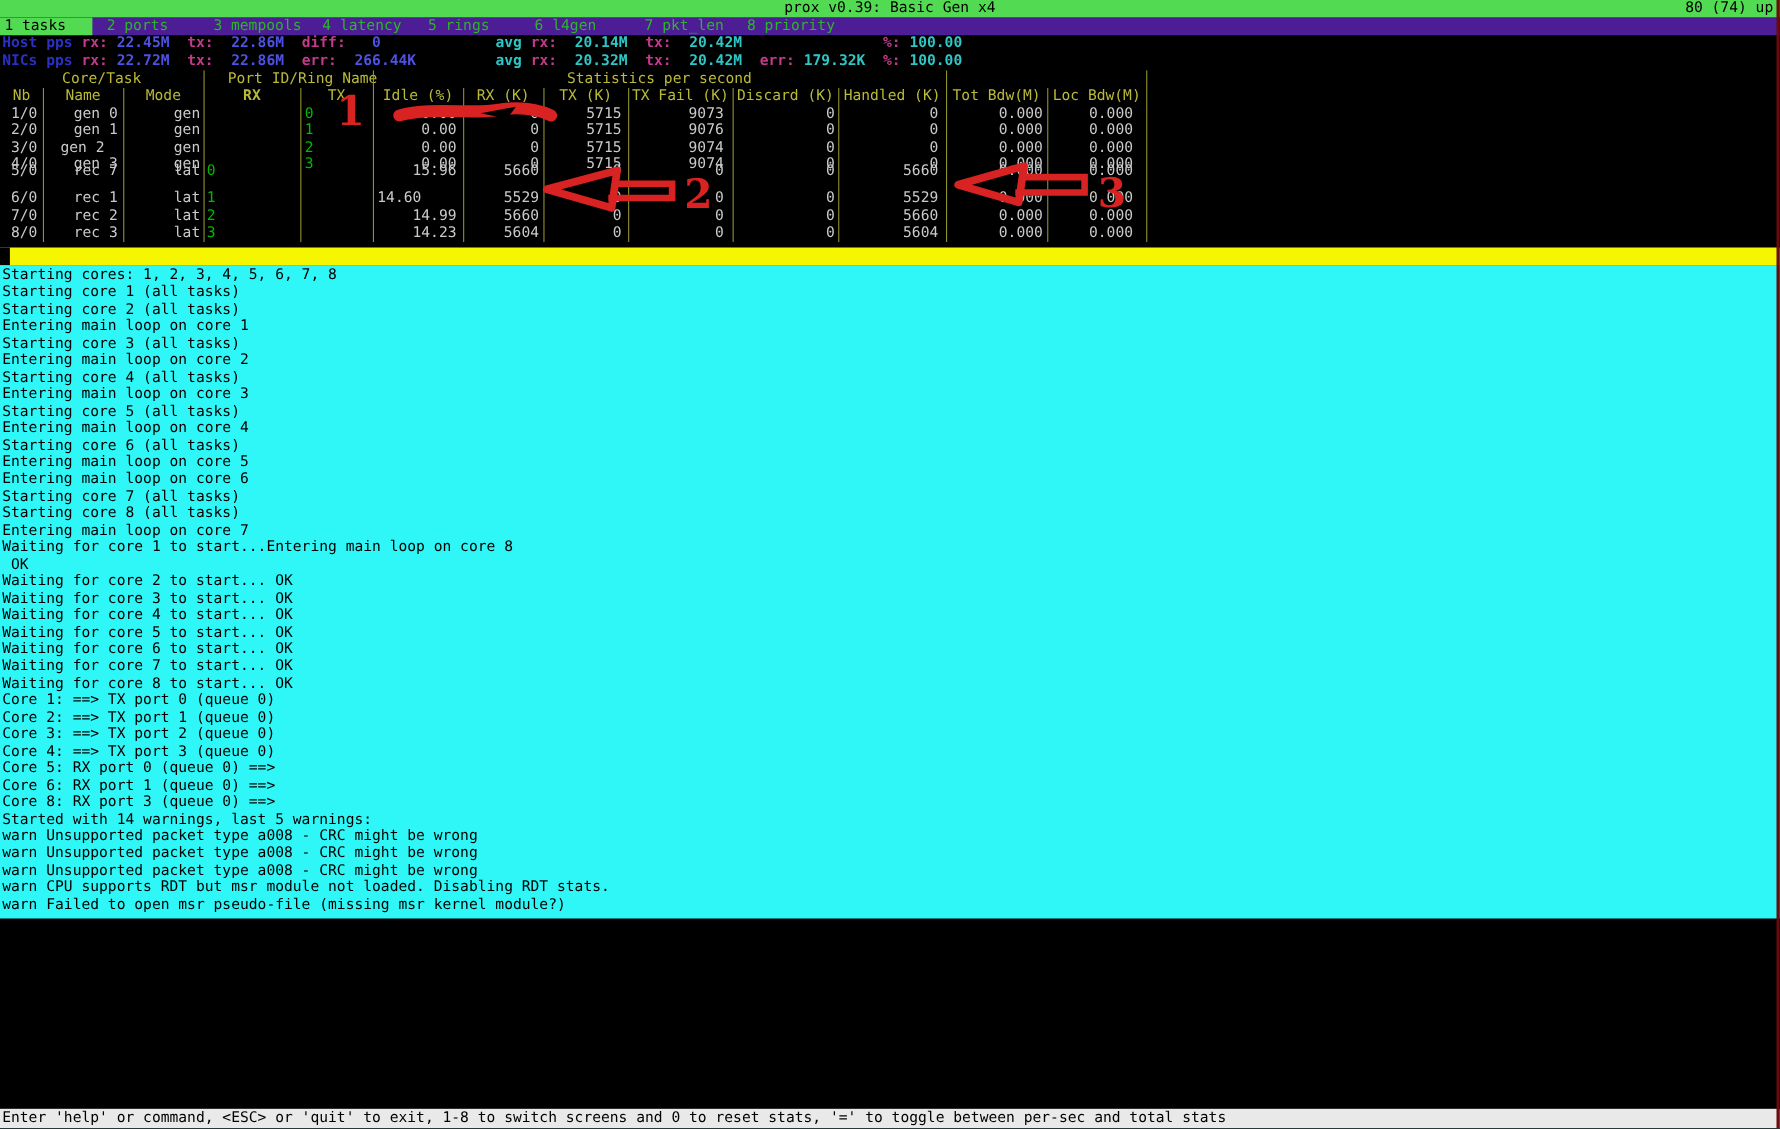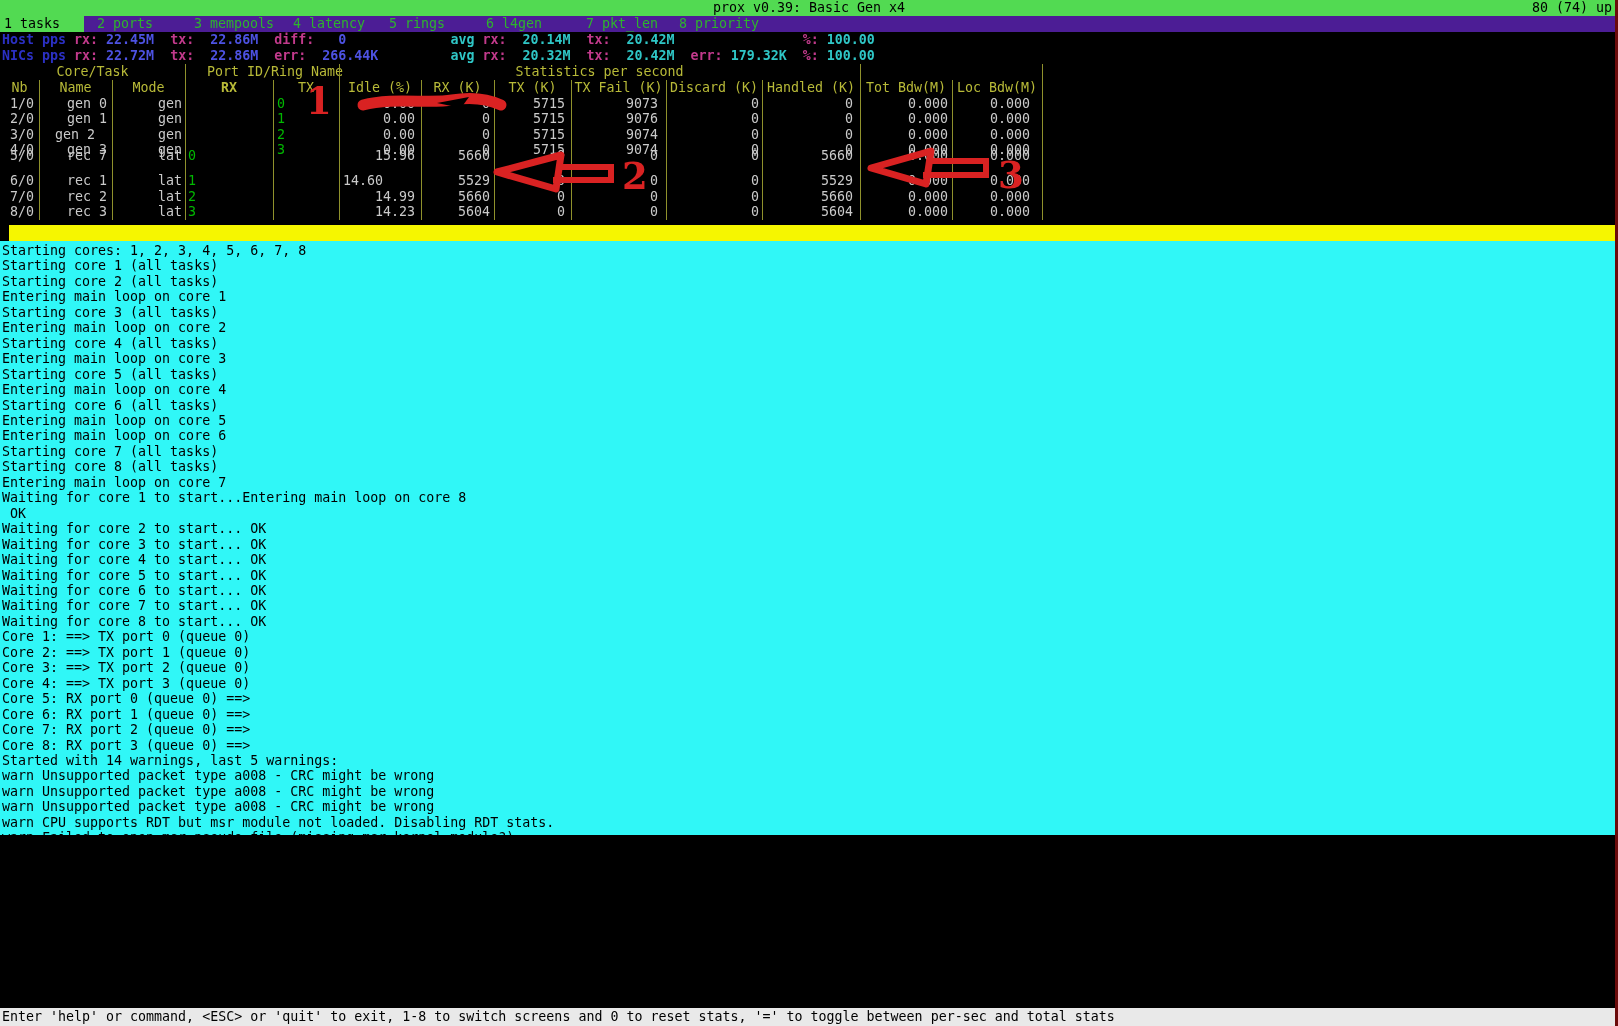--- a/index.html
+++ b/index.html
@@ -241,21 +241,20 @@
         <div class="logline">Waiting for core 5 to start... OK</div>
         <div class="logline">Waiting for core 6 to start... OK</div>
         <div class="logline">Waiting for core 7 to start... OK</div>
         <div class="logline">Waiting for core 8 to start... OK</div>
         <div class="logline">Core 1: ==&gt; TX port 0 (queue 0)</div>
         <div class="logline">Core 2: ==&gt; TX port 1 (queue 0)</div>
         <div class="logline">Core 3: ==&gt; TX port 2 (queue 0)</div>
         <div class="logline">Core 4: ==&gt; TX port 3 (queue 0)</div>
         <div class="logline">Core 5: RX port 0 (queue 0) ==&gt;</div>
         <div class="logline">Core 6: RX port 1 (queue 0) ==&gt;</div>
-        <div class="logline">Core 7: RX port 2 (queue 0) ==&gt;</div>
         <div class="logline">Core 8: RX port 3 (queue 0) ==&gt;</div>
         <div class="logline">Started with 14 warnings, last 5 warnings:</div>
         <div class="logline">warn Unsupported packet type a008 - CRC might be wrong</div>
         <div class="logline">warn Unsupported packet type a008 - CRC might be wrong</div>
         <div class="logline">warn Unsupported packet type a008 - CRC might be wrong</div>
         <div class="logline">warn CPU supports RDT but msr module not loaded. Disabling RDT stats.</div>
         <div class="logline">warn Failed to open msr pseudo-file (missing msr kernel module?)</div>
       </div>
   </div>
 

